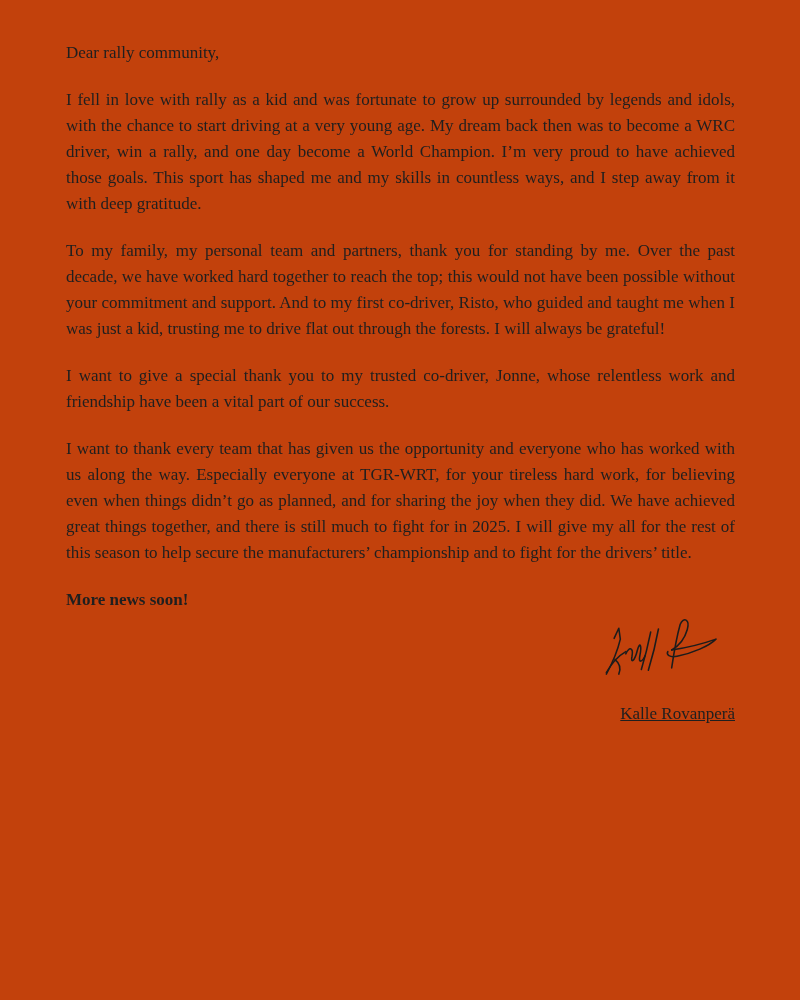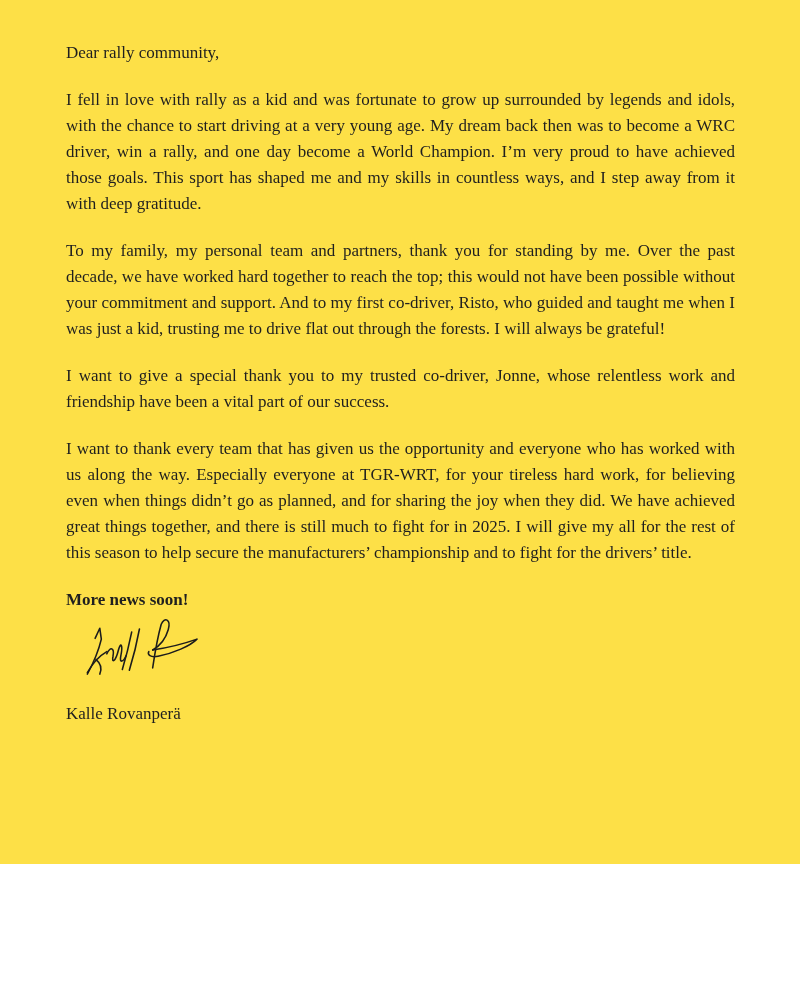--- a/index.html
+++ b/index.html
@@ -4,23 +4,23 @@
 <style>
   html, body {
     margin: 0;
     padding: 0;
     background: #ffffff;
   }
   .page {
     position: relative;
     box-sizing: border-box;
     width: 800px;
-    height: 864px;
+    height: 1000px;
     margin: 0 auto;
-    background: #fde047;
+    background: #c2410c;
     padding: 40px 65px 0 66px;
     font-family: "Liberation Serif", "DejaVu Serif", serif;
     font-size: 17px;
     line-height: 26px;
     color: #1f1f1f;
     overflow: hidden;
   }
   .salutation, .closing {
     margin: 0 0 21px 0;
     text-align: left;
@@ -28,21 +28,22 @@
   .para {
     margin: 0 0 21px 0;
     text-align: justify;
   }
   .closing {
     margin-bottom: 0;
     font-weight: bold;
   }
   .sig-block {
     margin-top: 2px;
-    text-align: left;
+    text-align: right;
+    text-decoration: underline;
   }
   .sig-svg {
     display: inline-block;
   }
   .sig-name {
     margin-top: 8px;
     font-size: 17px;
     line-height: 26px;
     color: #1f1f1f;
   }

